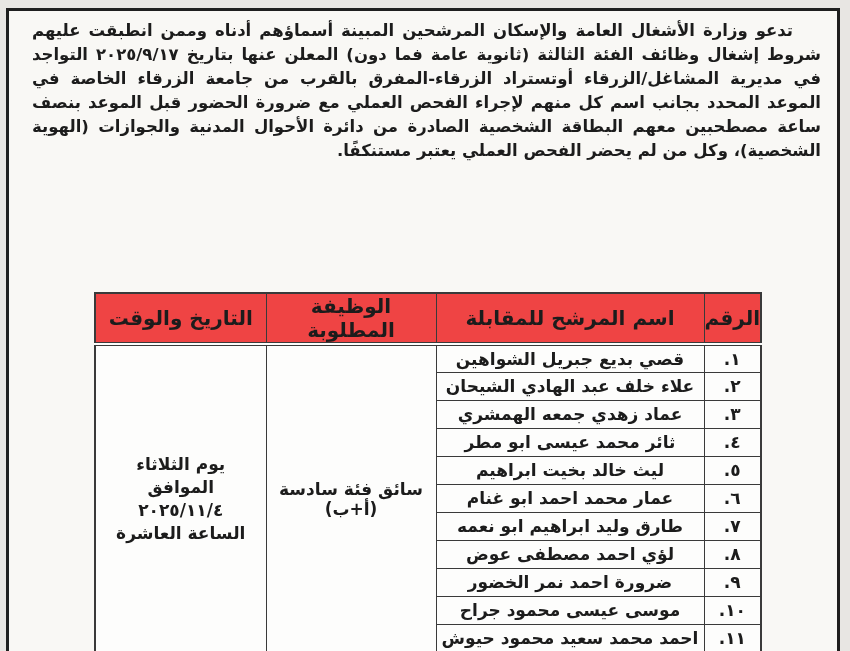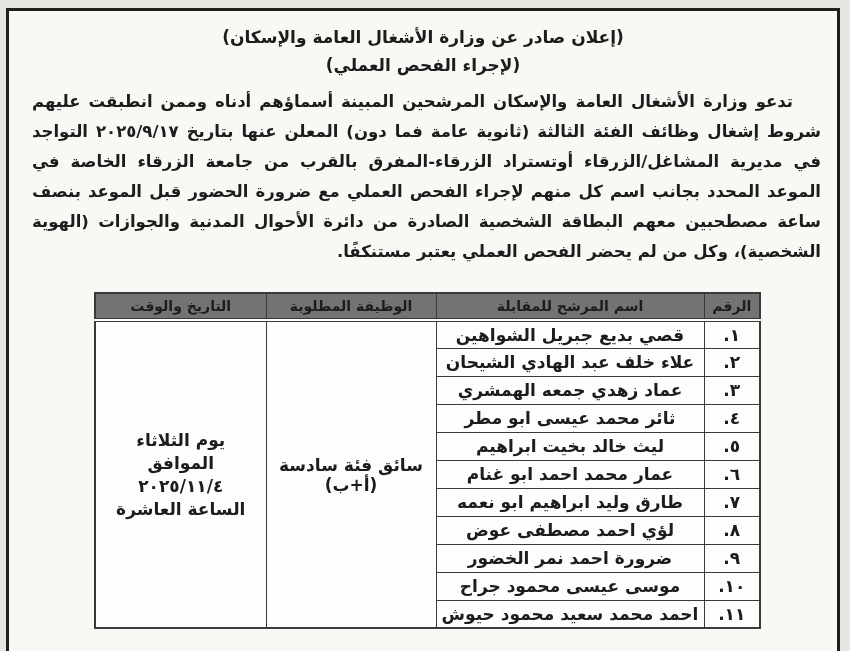--- a/index.html
+++ b/index.html
@@ -25,21 +25,21 @@
     margin-top: 12px;
     text-align: center;
     font-weight: bold;
     font-size: 17px;
     line-height: 28px;
   }
   .paragraph {
     margin: 8px 16px 0 23px;
     font-weight: bold;
     font-size: 16.5px;
-    line-height: 30px;
+    line-height: 24px;
     text-align: justify;
     text-indent: 28px;
     direction: rtl;
   }
   .table-wrap {
     position: absolute;
     top: 292px;
     left: 94px;
     direction: rtl;
   }
@@ -51,41 +51,37 @@
     table-layout: fixed;
   }
   table.exam th, table.exam td {
     border: 1.5px solid #3a3a3a;
     font-weight: bold;
     text-align: center;
     vertical-align: middle;
     overflow: hidden;
   }
   table.exam th {
-    background: #737373;
+    background: #ef4444;
     height: 27px;
-    font-size: 14px;
+    font-size: 20px;
     border-bottom: 4px double #3a3a3a;
   }
   table.exam tbody td { height: 28px; font-size: 17px; }
   col.c-num { width: 56px; }
   col.c-name { width: 268px; }
   col.c-job { width: 170px; }
   col.c-dt { width: 171px; }
   td.num { font-size: 13.5px; }
   td.dt { line-height: 23px; }
 </style>
 </head>
 <body>
 
 <div class="frame">
-  <div class="titles">
-    <div>(إعلان صادر عن وزارة الأشغال العامة والإسكان)</div>
-    <div>(لإجراء الفحص العملي)</div>
-  </div>
   <div class="paragraph">تدعو وزارة الأشغال العامة والإسكان المرشحين المبينة أسماؤهم أدناه وممن انطبقت عليهم شروط إشغال وظائف الفئة الثالثة (ثانوية عامة فما دون) المعلن عنها بتاريخ ٢٠٢٥/٩/١٧ التواجد في مديرية المشاغل/الزرقاء أوتستراد الزرقاء-المفرق بالقرب من جامعة الزرقاء الخاصة في الموعد المحدد بجانب اسم كل منهم لإجراء الفحص العملي مع ضرورة الحضور قبل الموعد بنصف ساعة مصطحبين معهم البطاقة الشخصية الصادرة من دائرة الأحوال المدنية والجوازات (الهوية الشخصية)، وكل من لم يحضر الفحص العملي يعتبر مستنكفًا.</div>
 </div>
 
 <div class="table-wrap">
   <table class="exam">
     <colgroup>
       <col class="c-num">
         <col class="c-name">
         <col class="c-job">
         <col class="c-dt">

